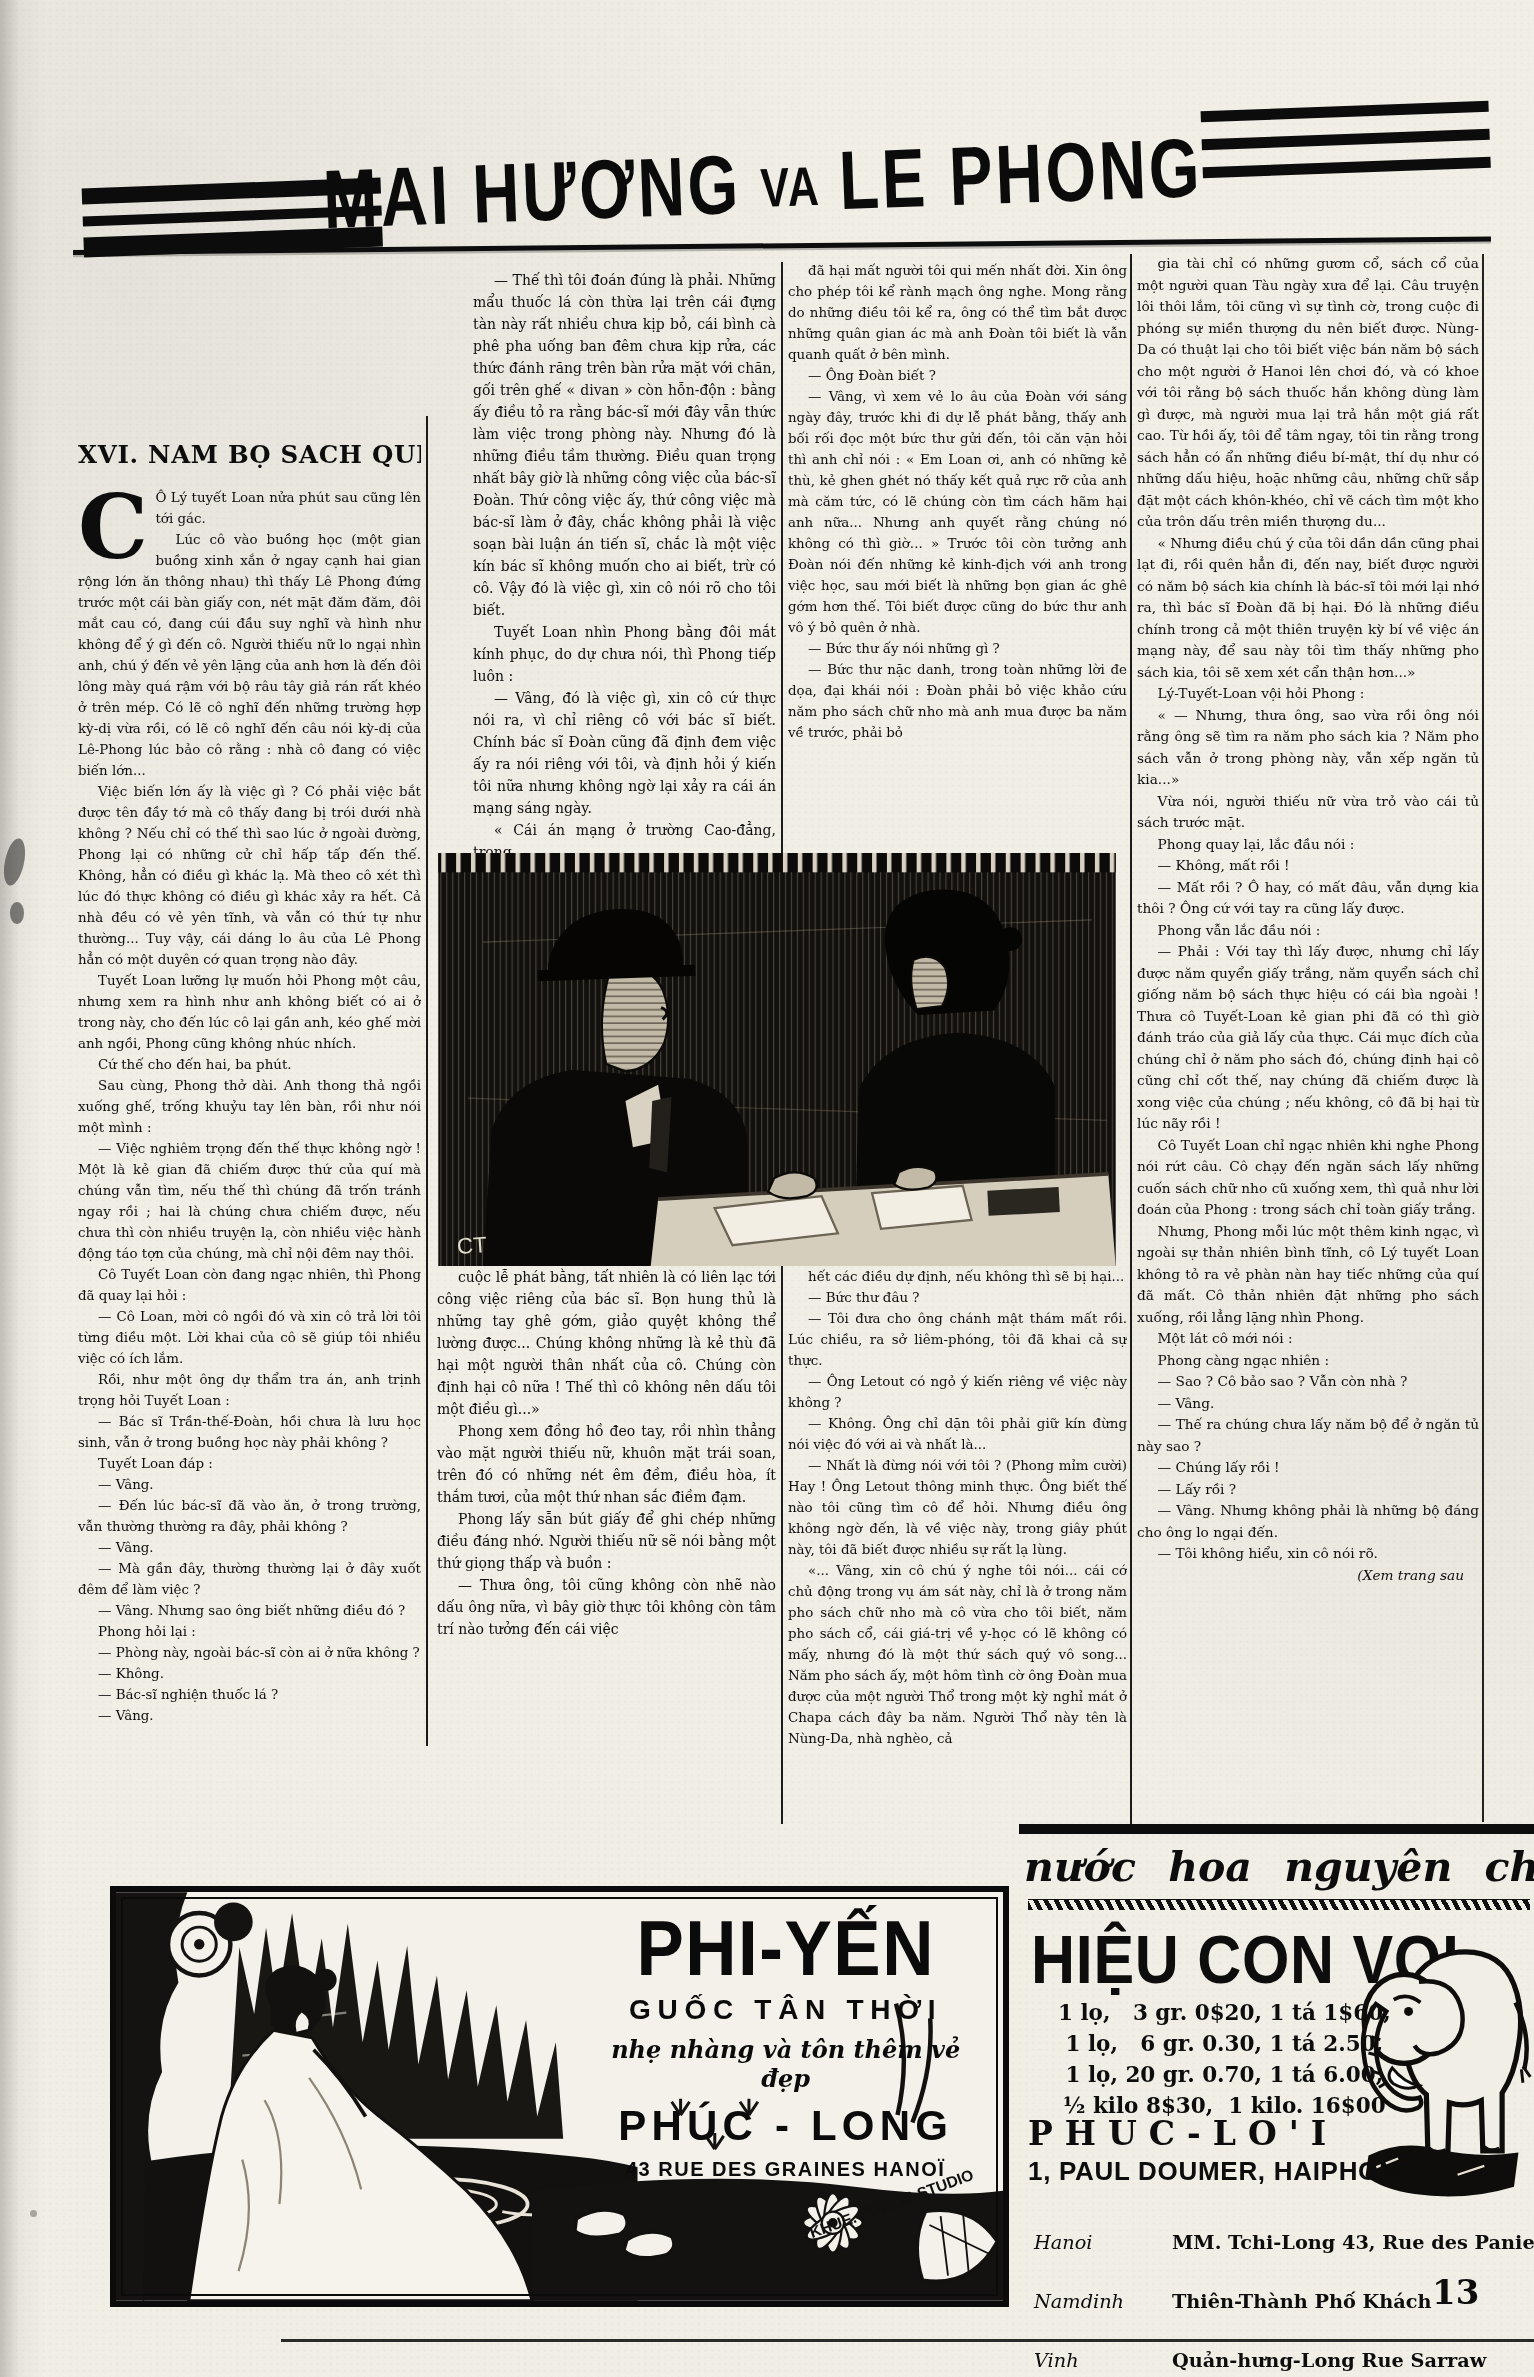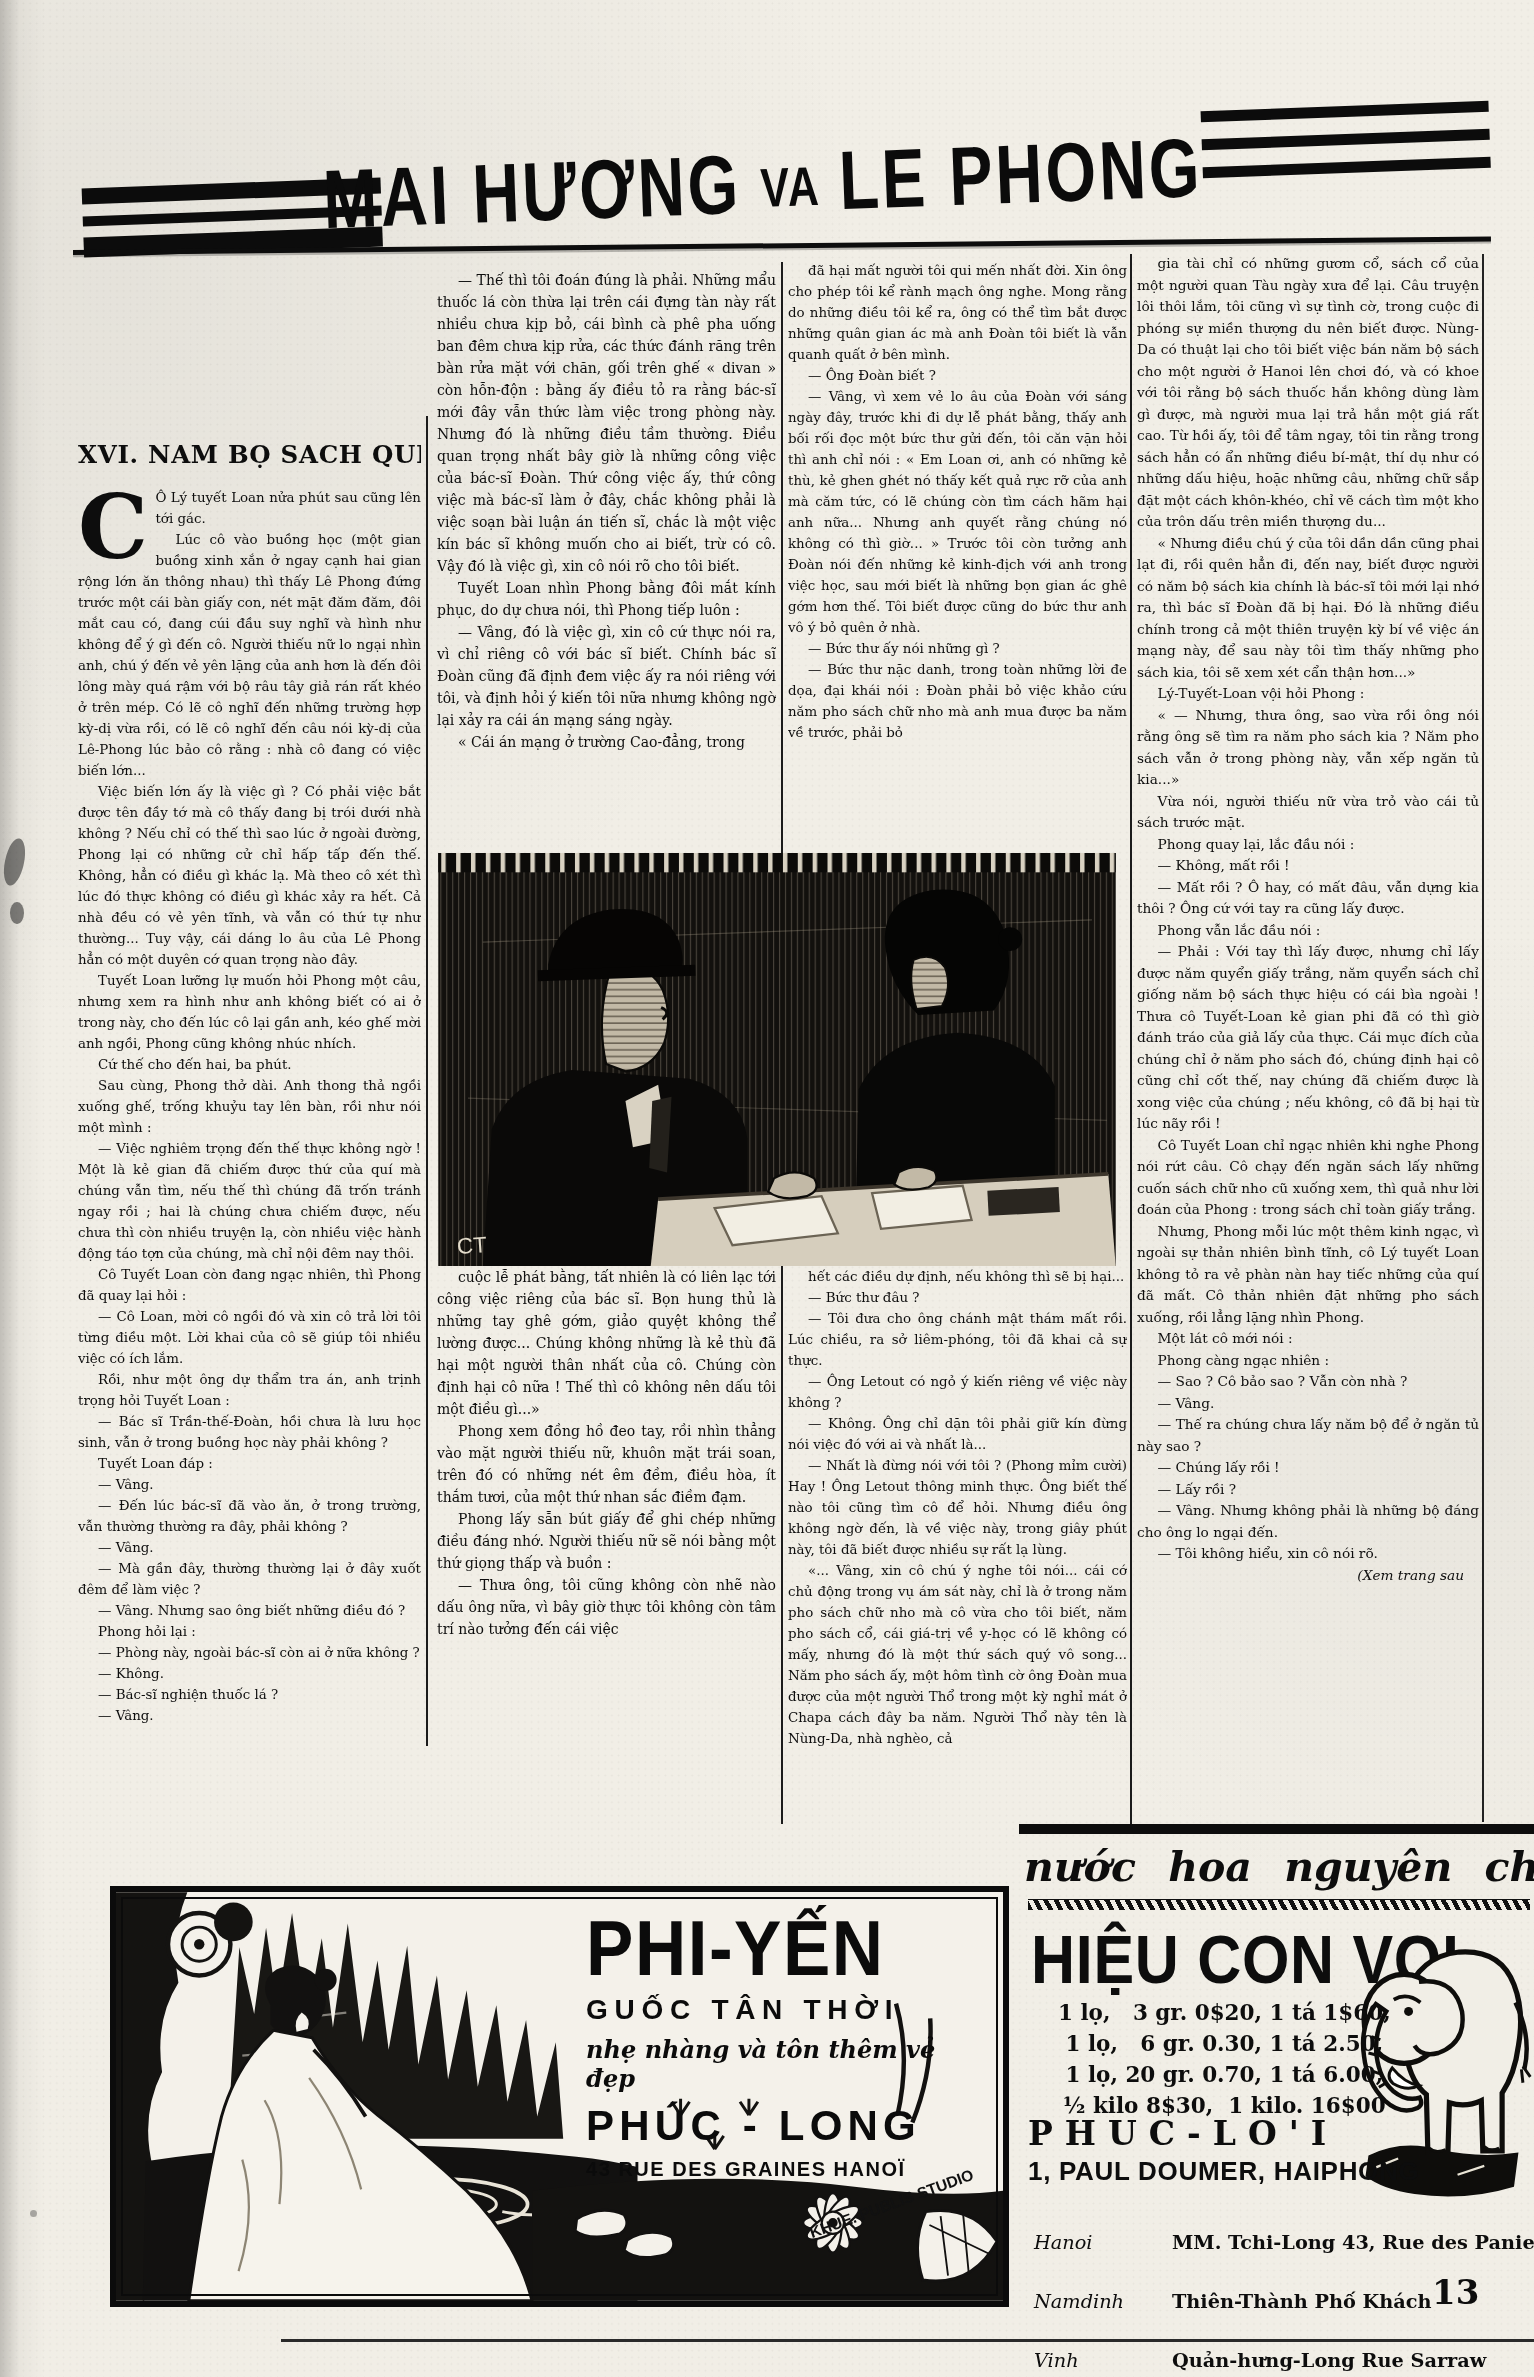--- a/index.html
+++ b/index.html
@@ -32,21 +32,21 @@
   .title-rule{position:absolute;left:73px;top:250px;width:1418px;height:5.2px;background:#0d0d0d;
     transform:rotate(-0.55deg);transform-origin:left center;box-shadow:0 2.2px 0 rgba(13,13,13,0.25);}
   
   .col{position:absolute;overflow:hidden;}
   .col p{margin:0;text-indent:1.5em;text-align:justify;}
   .col1{left:78px;top:444px;width:343px;height:1305px;font-size:13.4px;line-height:21px;}
   .col2{left:437px;top:269px;width:339px;font-size:14px;line-height:22px;}
   .col3{left:788px;top:260px;width:339px;font-size:13.4px;line-height:21px;}
   .col4{left:1137px;top:253px;width:342px;height:1571px;font-size:13.7px;line-height:21.5px;}
   .colpart{overflow:hidden;}
-  .col2 .top{height:584px;} .col2 .spacer{height:413px;} .col2 .bottom{height:591px;}
+  .col2 .top{height:584px;margin-left:36px;} .col2 .spacer{height:413px;} .col2 .bottom{height:591px;}
   .col3 .top{height:593px;} .col3 .spacer{height:413px;} .col3 .bottom{height:603px;}
   .chapter-heading{font-size:24.5px;font-weight:bold;letter-spacing:0.7px;margin:0 0 22px 0;white-space:nowrap;}
   .opening{overflow:visible;}
   .opening .dropcap{float:left;font-weight:bold;font-size:88px;line-height:70px;margin:4.5px 7.4px 0 0;}
   .opening p{text-indent:0;}
   .opening p + p{text-indent:1.5em;}
   .col4 p:last-child{text-align:right;font-style:italic;padding-right:15px;}
   .vrule{position:absolute;width:2.2px;background:#1b1b1b;}
   .vr1{left:426px;top:416px;height:1330px;}
   .vr2a{left:781px;top:262px;height:591px;}
@@ -58,21 +58,21 @@
   .illustration svg{display:block;}
   
   .rule-b{position:absolute;left:1019px;top:1824px;width:516px;height:9.7px;background:#0d0d0d;}
   .bottom-rule{position:absolute;left:281px;top:2339px;width:1254px;height:3px;background:#2a2a2a;}
   .pageno{position:absolute;left:1432px;top:2272px;font-size:34px;font-weight:bold;}
   
   .ad-phiyen{position:absolute;left:110px;top:1886px;width:887px;height:409px;
     border:6.7px solid #0b0b0b;background:#f4f1ea;}
   .ad-phiyen::after{content:"";position:absolute;inset:5.2px;border:2.2px solid #0b0b0b;pointer-events:none;}
   .ad-phiyen svg{position:absolute;inset:0;}
-  .phiyen-text{position:absolute;left:53%;top:21px;width:45%;
+  .phiyen-text{position:absolute;left:53%;top:21px;width:45%;text-align:center;
     font-family:"Liberation Sans", sans-serif;color:#0b0b0b;}
   .phiyen-brand{font-size:71px;font-weight:bold;letter-spacing:1.5px;line-height:1.0;transform:scaleY(1.1);}
   .phiyen-product{font-size:28px;font-weight:bold;letter-spacing:6.7px;margin-top:10.4px;}
   .phiyen-tagline{font-family:"DejaVu Serif",serif;font-style:italic;font-weight:bold;font-size:24px;margin-top:9px;}
   .phiyen-company{font-size:42px;font-weight:bold;letter-spacing:5.2px;margin-top:9px;}
   .phiyen-address{font-size:20px;font-weight:bold;letter-spacing:1.5px;margin-top:7.4px;}
   .phiyen-studio{position:absolute;right:25px;bottom:88px;font-family:"Liberation Sans",sans-serif;
     font-size:15.6px;font-weight:bold;transform:rotate(-20deg);color:#111;}
   
   .convoi-tagline{position:absolute;left:1024px;top:1843px;width:511px;margin:0;text-align:center;

